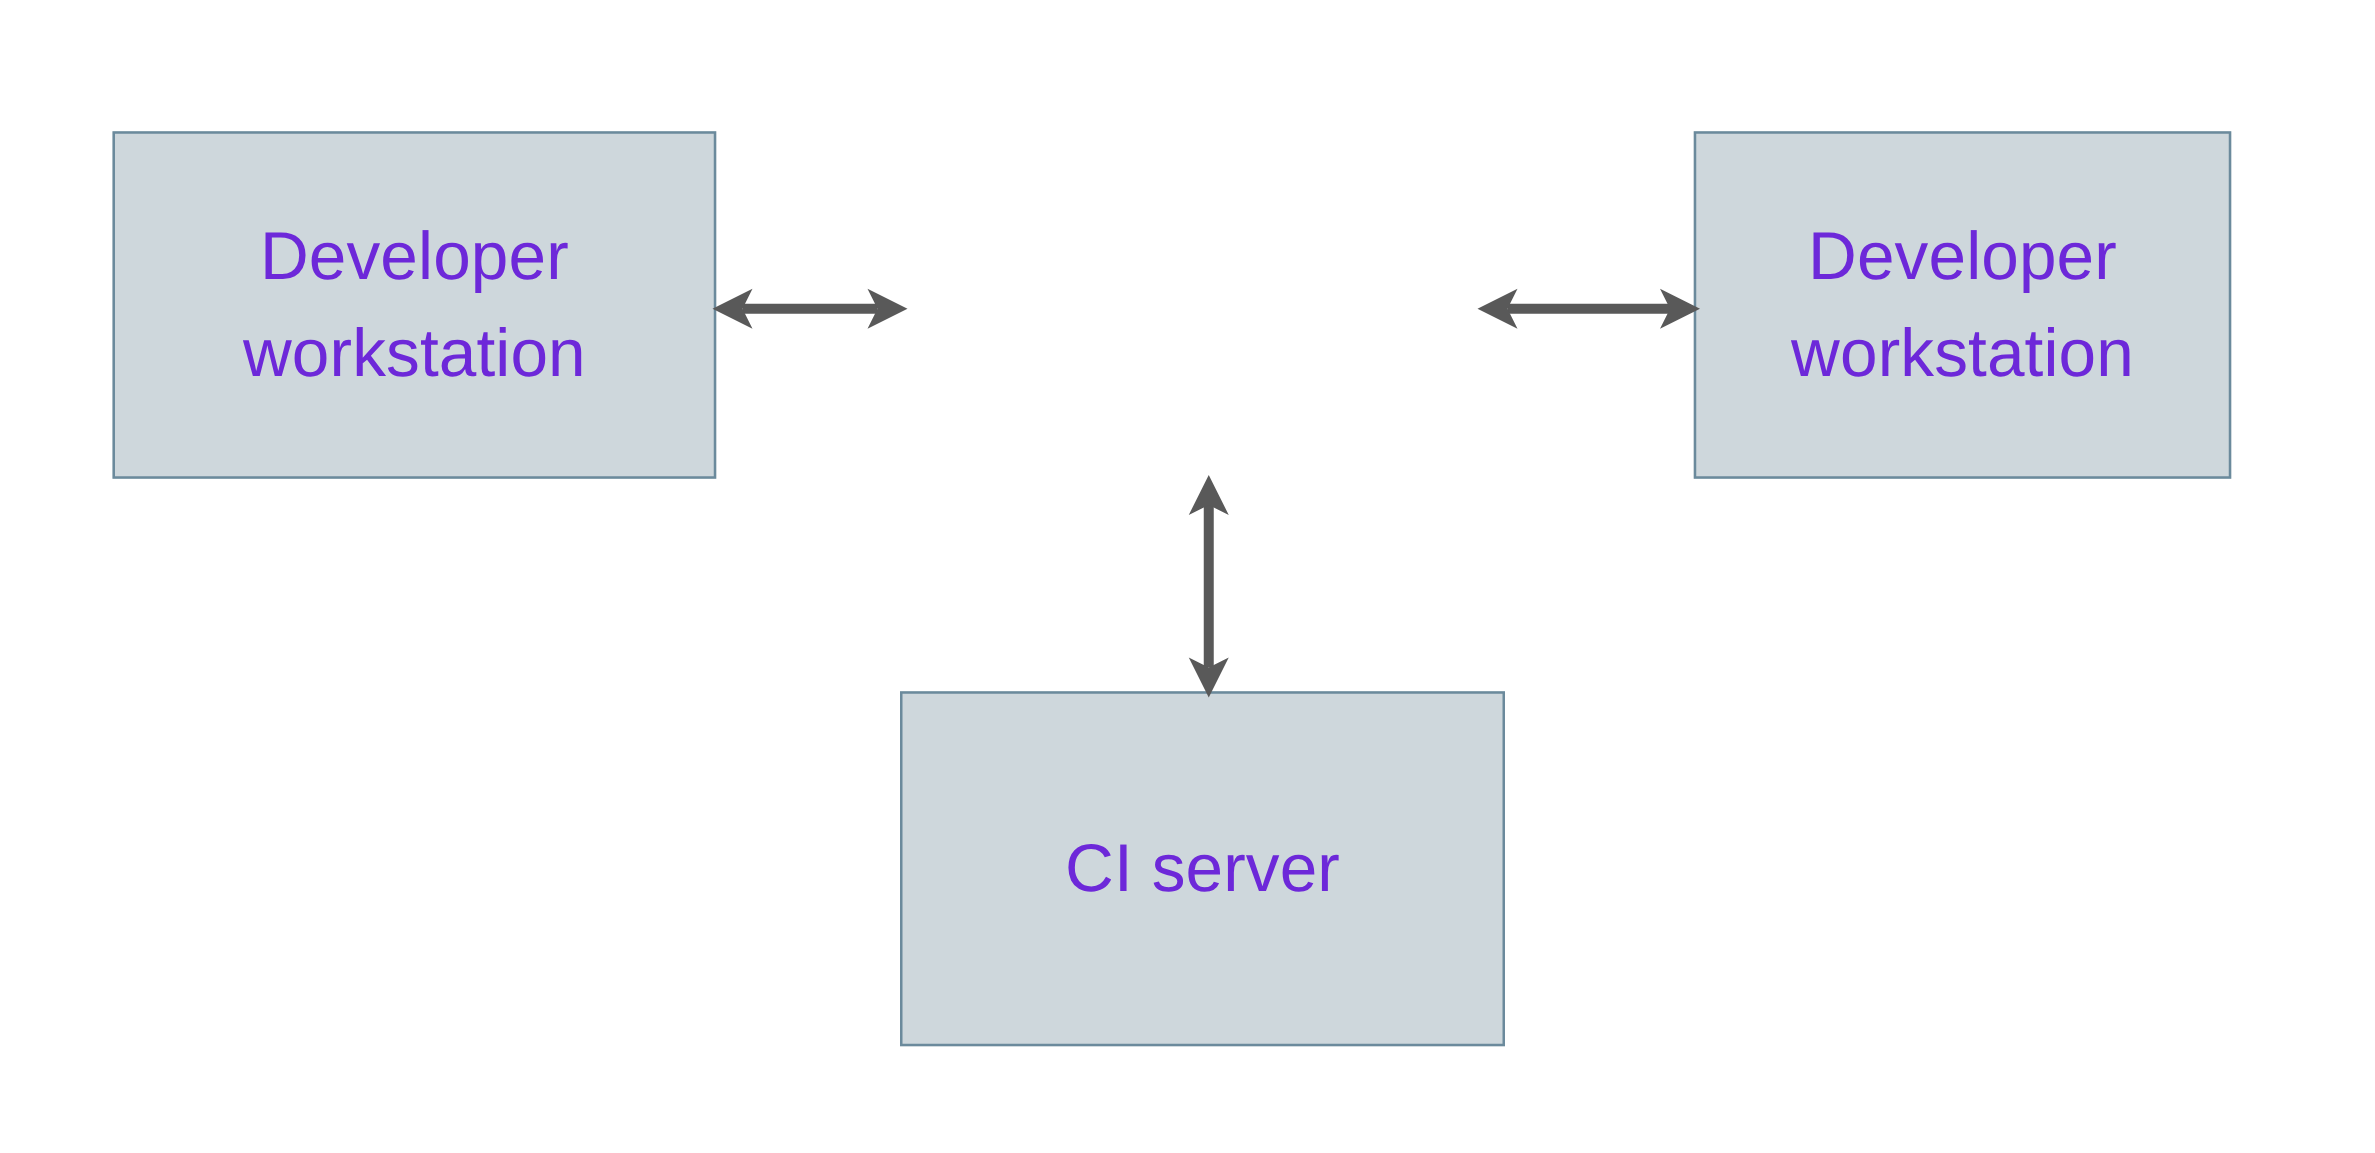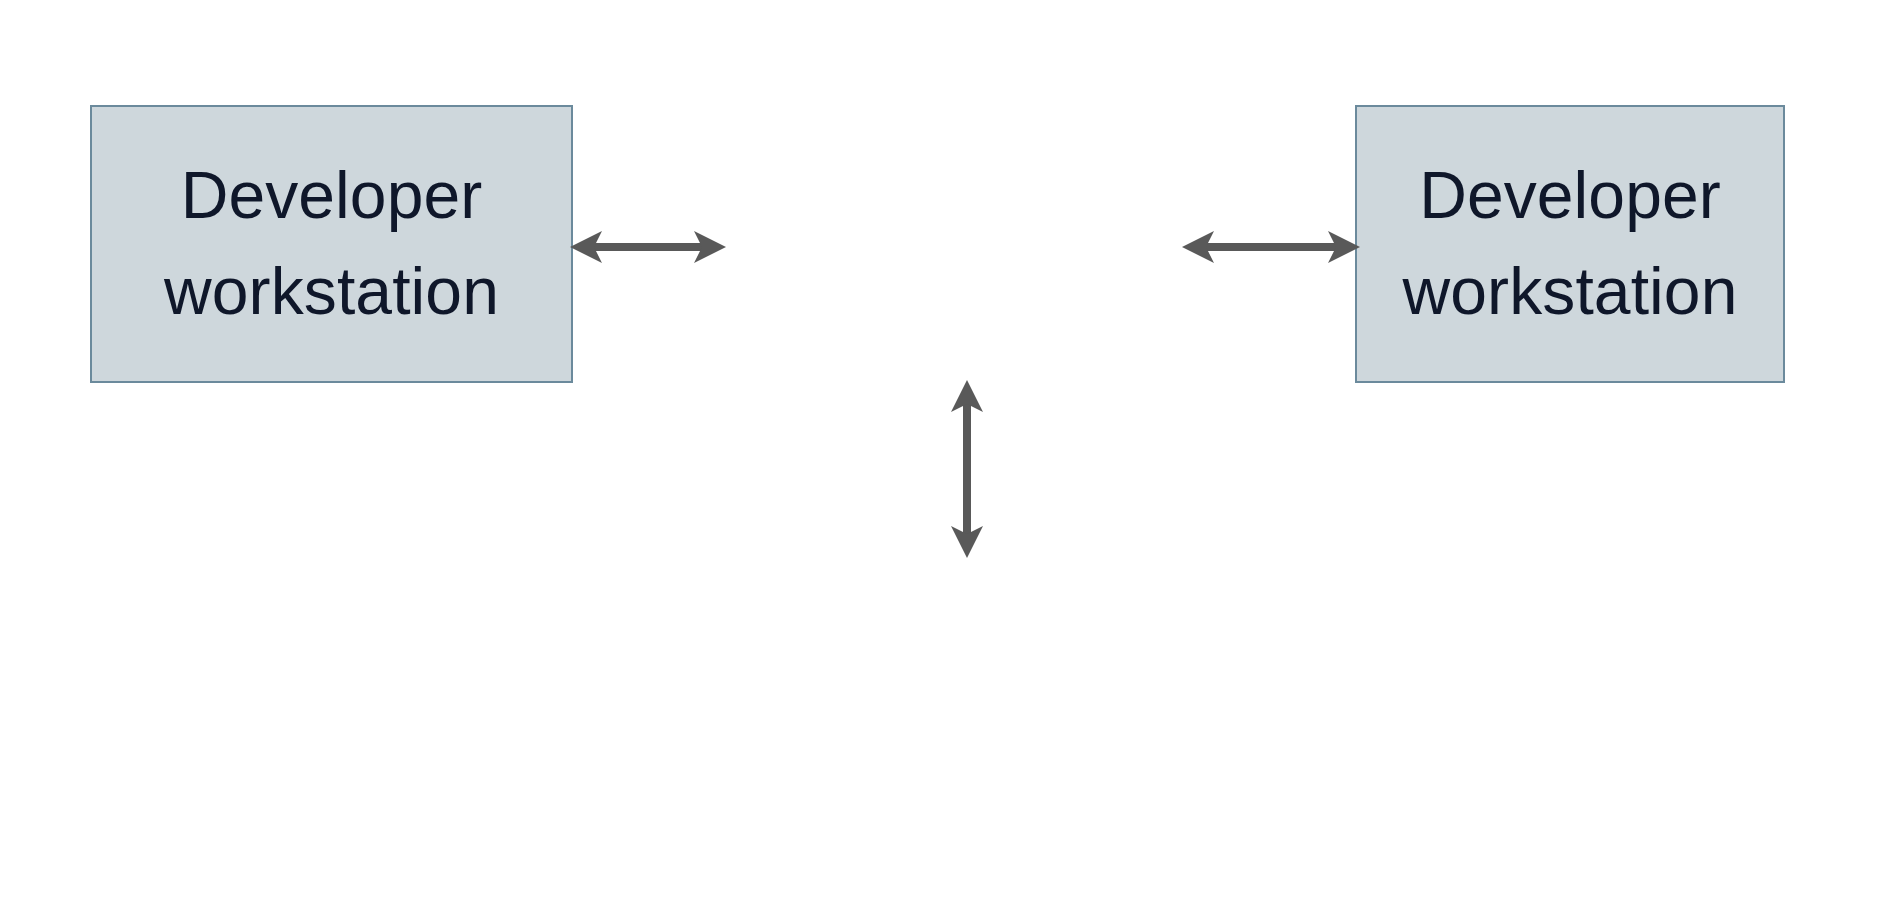--- a/index.html
+++ b/index.html
@@ -22,23 +22,23 @@
     position: absolute;
     box-sizing: border-box;
     background: #ced7dc;
     border: 2px solid #6b8a9c;
     display: flex;
     align-items: center;
     justify-content: center;
     text-align: center;
   }
   .node-label {
-    font-size: 66px;
+    font-size: 54px;
     line-height: 1.45;
-    color: #0f172a;
+    color: #6d28d9;
     font-weight: 400;
     letter-spacing: 0.1px;
     white-space: pre-line;
     padding: 0 10px;
   }
   
   #node-dev-left  { left: 90px;   top: 105px; width: 483px; height: 278px; }
   #node-cache     { left: 720px;  top: 105px; width: 464px; height: 278px; }
   #node-dev-right { left: 1355px; top: 105px; width: 430px; height: 278px; }
   #node-ci        { left: 720px;  top: 553px; width: 484px; height: 284px; }
@@ -60,20 +60,23 @@
     <div class="node-label">Developer
 workstation</div>
   </div>
 
 
   <div class="node" id="node-dev-right">
     <div class="node-label">Developer
 workstation</div>
   </div>
 
+  <div class="node" id="node-ci">
+    <div class="node-label">CI server</div>
+  </div>
 
   <svg class="edge" id="edge-left-cache" viewBox="0 0 160 85">
     <g fill="#595959" stroke="none">
       <rect x="26" y="38" width="108" height="8"></rect>
       <path d="M 2 42 L 34 26 L 26 42 L 34 58 Z"></path>
       <path d="M 158 42 L 126 26 L 134 42 L 126 58 Z"></path>
     </g>
   </svg>
 
   <svg class="edge" id="edge-cache-right" viewBox="0 0 182 85">

